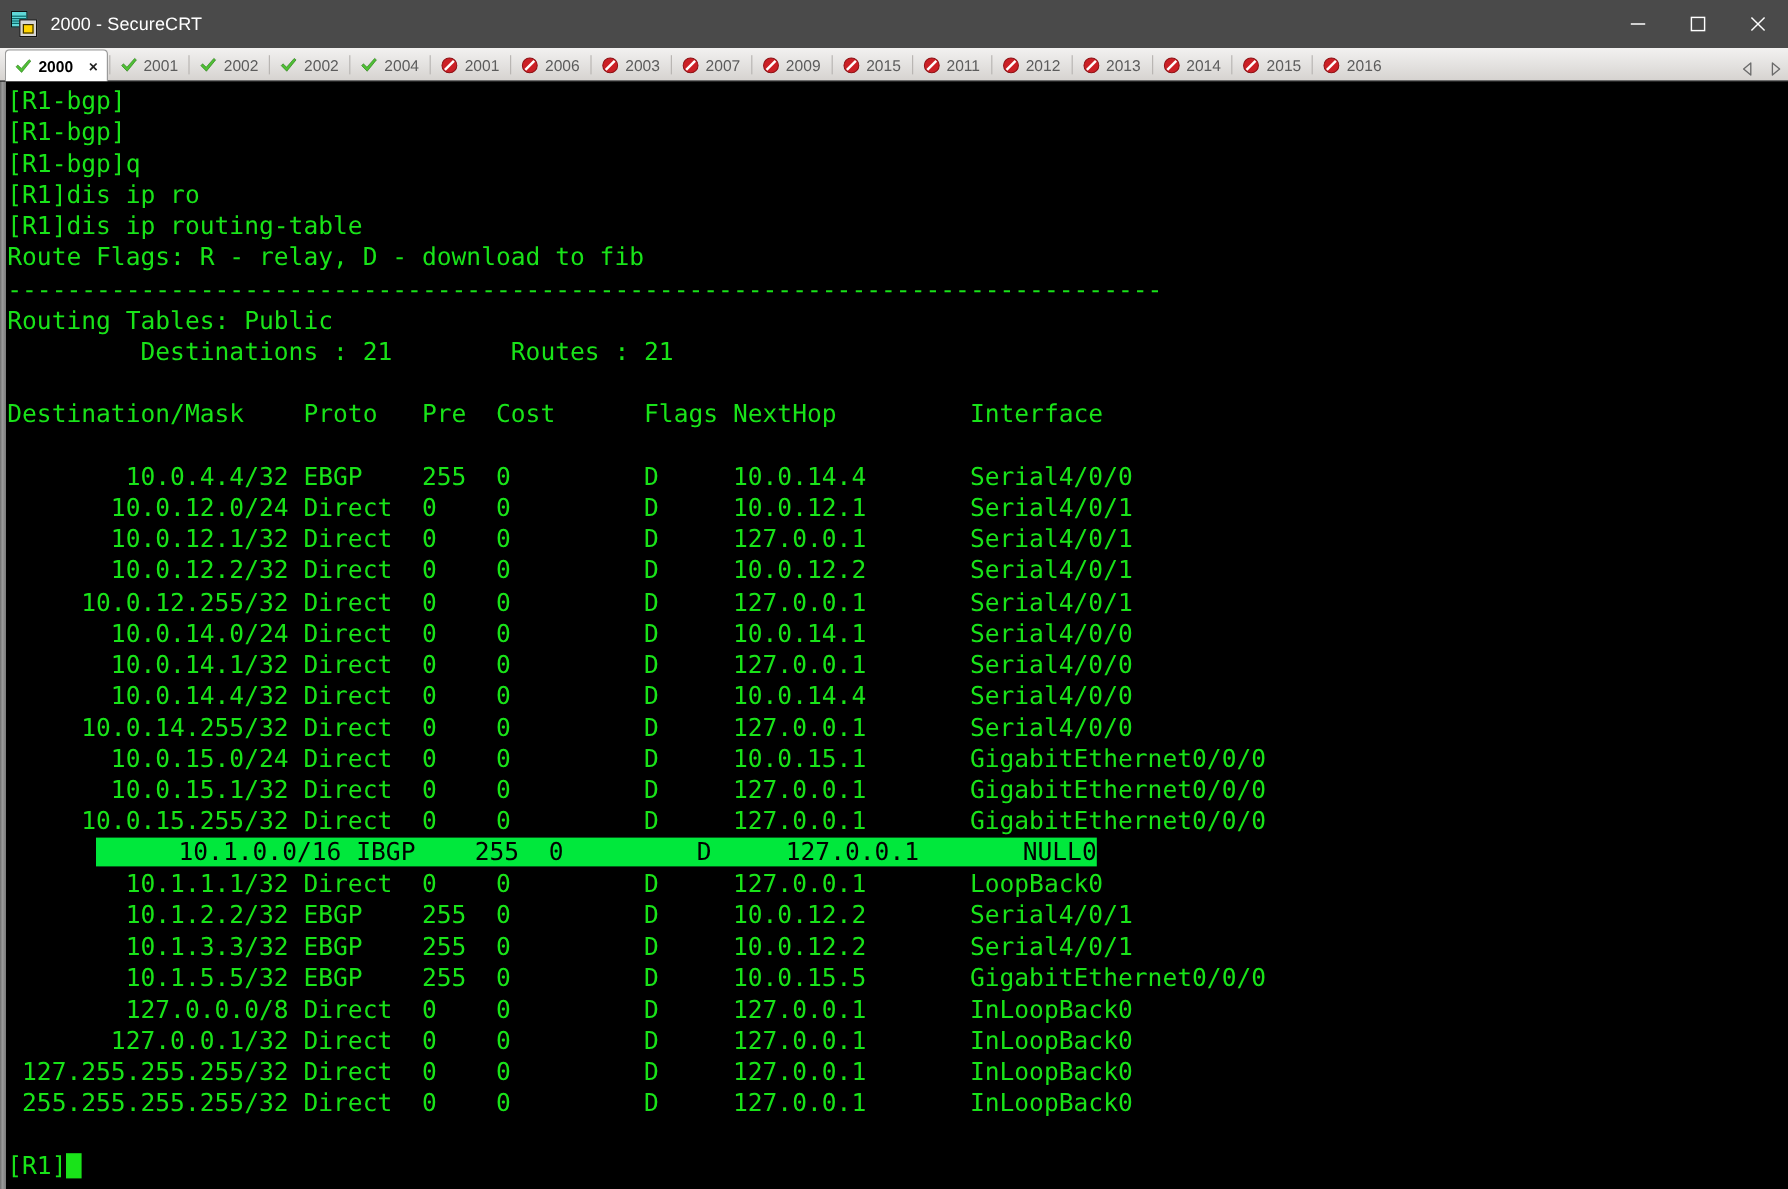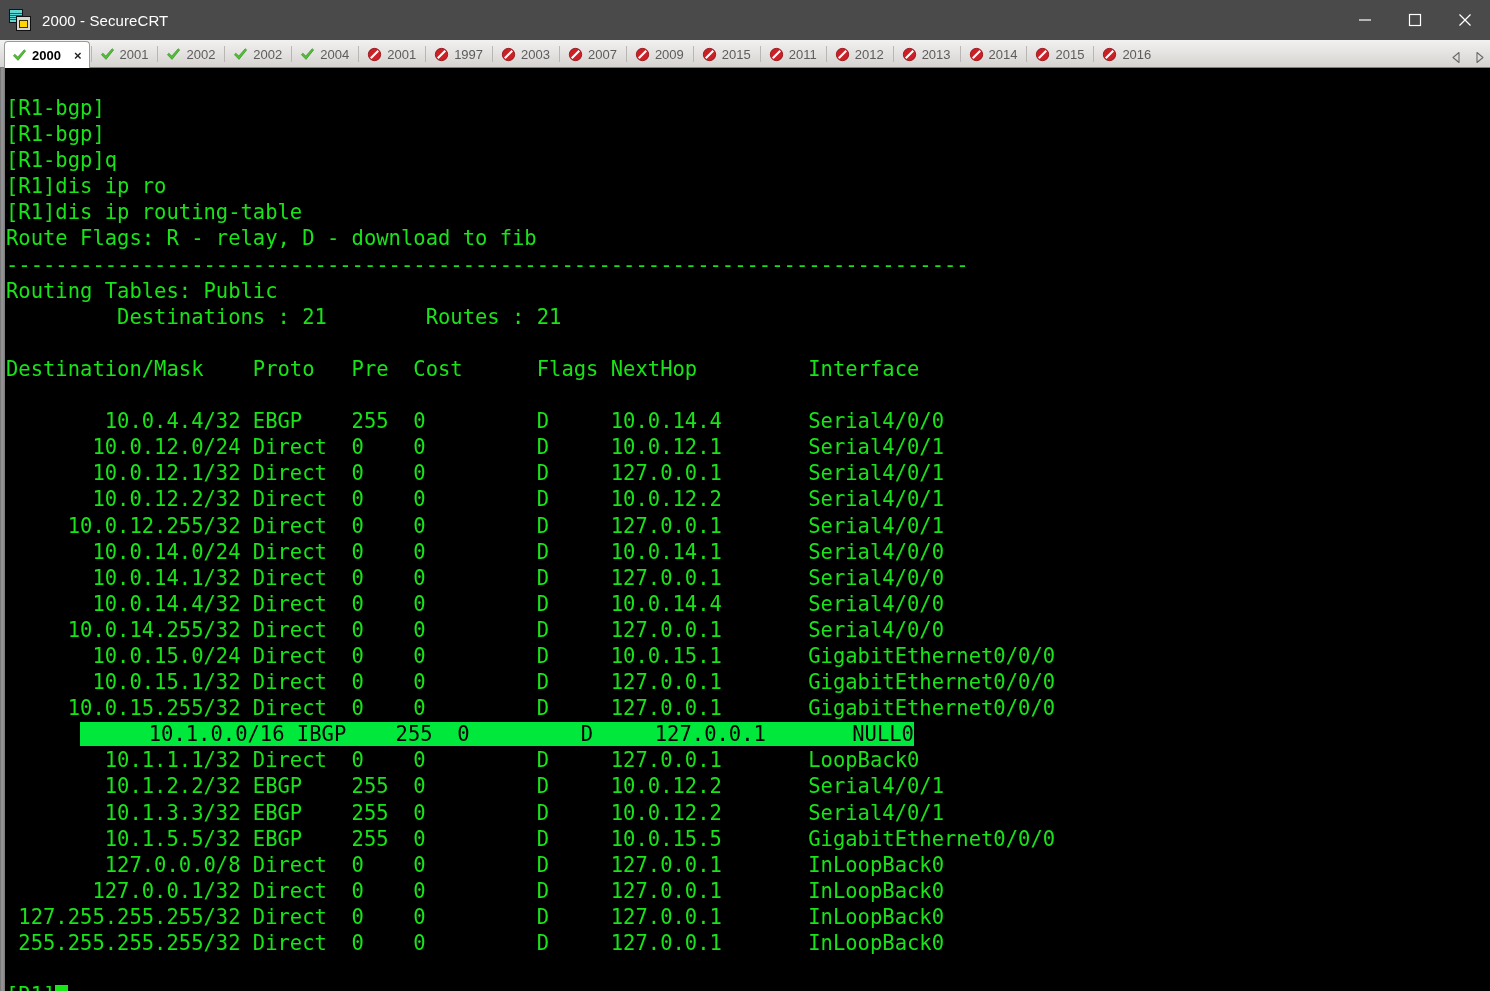--- a/index.html
+++ b/index.html
@@ -174,21 +174,20 @@
     flex: 1 1 auto;
     background: #000000;
     font-family: "DejaVu Sans Mono", monospace;
     font-size: 20.5px;
     line-height: 26.1px;
     color: #19e319;
     white-space: pre;
     padding: 3px 0 0 1px;
     letter-spacing: 0px;
     overflow: hidden;
-    margin-top: 24px;
   }
   .tline { display: block; height: 26.1px; }
   .hl {
     background: #00e83c;
     color: #000000;
     padding-left: 44px;
   }
   #cursor-block {
     display: inline-block;
     width: 12.3px;
@@ -272,21 +271,21 @@
             <line x1="4" y1="12" x2="12" y2="4" stroke="#ffffff" stroke-width="2.2"></line>
           </svg>
           <span class="tab-label">2001</span>
         </div>
         <div class="tab-sep"></div>
         <div class="tab">
           <svg viewBox="0 0 16 16" class="tab-icon">
             <circle cx="8" cy="8" r="6.6" fill="#cc2026" stroke="#8e1216" stroke-width="0.9"></circle>
             <line x1="4" y1="12" x2="12" y2="4" stroke="#ffffff" stroke-width="2.2"></line>
           </svg>
-          <span class="tab-label">1997</span>
+          <span class="tab-label">2006</span>
         </div>
         <div class="tab-sep"></div>
         <div class="tab">
           <svg viewBox="0 0 16 16" class="tab-icon">
             <circle cx="8" cy="8" r="6.6" fill="#cc2026" stroke="#8e1216" stroke-width="0.9"></circle>
             <line x1="4" y1="12" x2="12" y2="4" stroke="#ffffff" stroke-width="2.2"></line>
           </svg>
           <span class="tab-label">2003</span>
         </div>
         <div class="tab-sep"></div>

